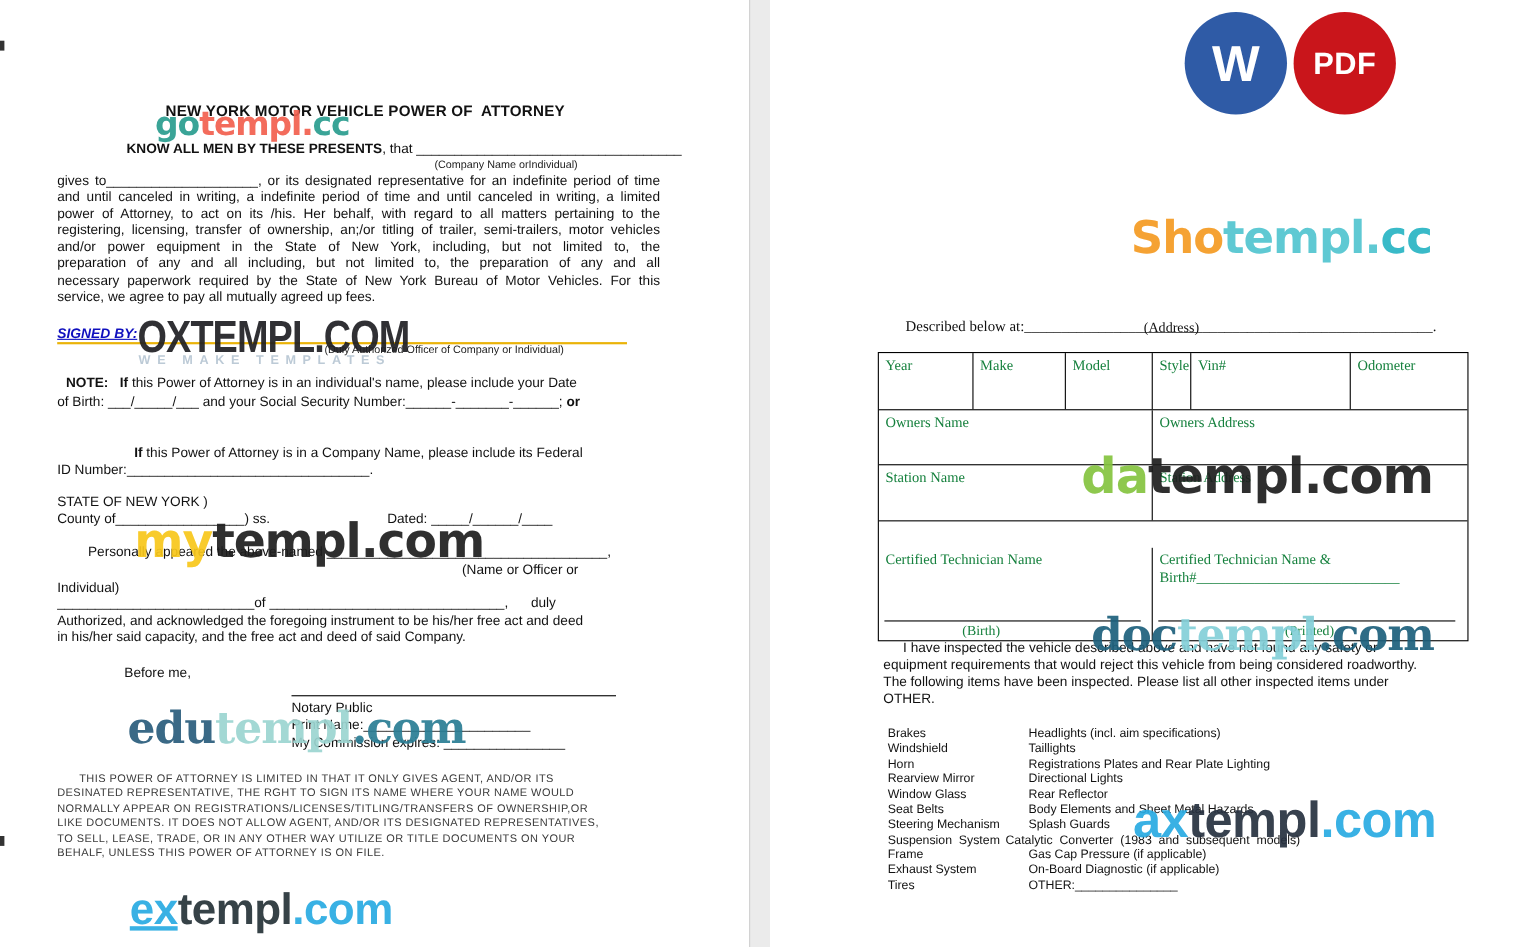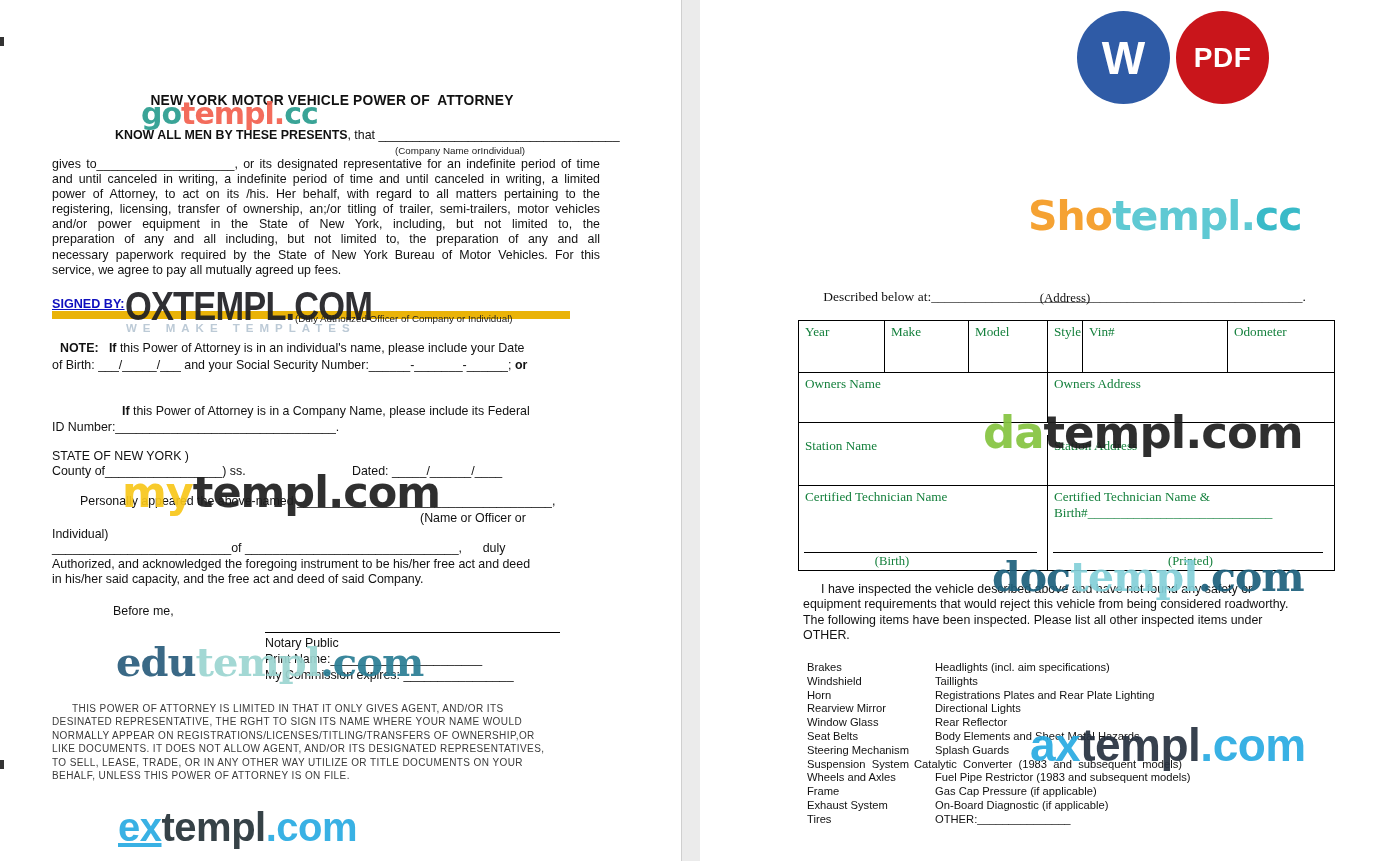--- a/index.html
+++ b/index.html
@@ -10,21 +10,21 @@
   
   #page-left{position:absolute;left:0;top:0;width:681px;height:810px;background:#fff;border-radius:26px;}
   #page-right{position:absolute;left:700px;top:0;width:692px;height:861px;background:#fff;}
   #divider{position:absolute;left:681px;top:0;width:19px;height:861px;background:#ebebeb;
            border-left:1px solid #cfcfcf;border-right:1px solid #d8d8d8;}
   
   .doc-title{font-weight:bold;font-size:13.8px;letter-spacing:.2px;text-align:center;white-space:pre;}
   .t12{font-size:12.4px;line-height:15.1px;}
   .jline{width:548px;text-align:justify;text-align-last:justify;}
   .cap{font-size:9.8px;color:#222;}
-  .signedwrap{border-bottom:8px solid #eab308;width:518px;height:17px;}
+  .signedwrap{border-bottom:2px solid #eab308;width:518px;height:17px;font-style:italic;}
   .signedby{color:#0f0fbe;font-weight:bold;font-size:12.6px;text-decoration:underline;}
   .disc{font-size:10px;line-height:13.4px;letter-spacing:.4px;color:#3a3a3a;width:562px;}
   .notary{width:295px;border-top:1.5px solid #000;font-size:12.4px;line-height:16.2px;padding-top:2px;}
   
   .serif{font-family:"Liberation Serif",serif;}
   #vtable{position:absolute;left:98px;top:320px;width:537px;border:1.5px solid #000;
           font-family:"Liberation Serif",serif;font-size:13.2px;color:#15803d;box-sizing:border-box;}
   .trow{display:flex;border-bottom:1px solid #000;box-sizing:border-box;}
   .trow:last-child{border-bottom:none;}
   .tcell{border-right:1px solid #000;box-sizing:border-box;padding:3px 6px;position:relative;}
@@ -143,25 +143,25 @@
         <div class="tcell" style="width:84px;">Make</div>
         <div class="tcell" style="width:79px;">Model</div>
         <div class="tcell" style="width:35px;">Style</div>
         <div class="tcell" style="width:145px;">Vin#</div>
         <div class="tcell" style="width:105px;">Odometer</div>
       </div>
       <div class="trow" style="height:50px;">
         <div class="tcell" style="width:249px;">Owners Name</div>
         <div class="tcell" style="width:285px;">Owners Address</div>
       </div>
-      <div class="trow" style="height:51px;margin-top:12px;">
+      <div class="trow" style="height:51px;">
         <div class="tcell" style="width:249px;">Station Name</div>
         <div class="tcell" style="width:285px;">Station Address</div>
       </div>
-      <div class="trow" style="height:84px;">
+      <div class="trow" style="height:84px;margin-top:24px;">
         <div class="tcell" style="width:249px;">
           <div>Certified Technician Name</div>
           <div class="sigline"></div>
           <div class="sigcap" style="margin-right:25%;">(Birth)</div>
         </div>
         <div class="tcell" style="width:285px;">
           <div>Certified Technician Name &amp;</div>
           <div>Birth#____________________________</div>
           <div class="sigline"></div>
           <div class="sigcap">(Printed)</div>
@@ -178,21 +178,20 @@
 
     <div class="abs lst" style="left:107px;top:661px;width:560px;">
       <div class="lrow"><span>Brakes</span><span class="ritem">Headlights (incl. aim specifications)</span></div>
       <div class="lrow"><span>Windshield</span><span class="ritem">Taillights</span></div>
       <div class="lrow"><span>Horn</span><span class="ritem">Registrations Plates and Rear Plate Lighting</span></div>
       <div class="lrow"><span>Rearview Mirror</span><span class="ritem">Directional Lights</span></div>
       <div class="lrow"><span>Window Glass</span><span class="ritem">Rear Reflector</span></div>
       <div class="lrow"><span>Seat Belts</span><span class="ritem">Body Elements and Sheet Metal Hazards</span></div>
       <div class="lrow"><span>Steering Mechanism</span><span class="ritem">Splash Guards</span></div>
       <div class="lrow"><span style="white-space:pre;">Suspension  System</span><span class="ritem" style="left:107px;">Catalytic  Converter  (1983  and  subsequent  models)</span></div>
-      <div class="lrow"><span>Wheels and Axles</span><span class="ritem">Fuel Pipe Restrictor (1983 and subsequent models)</span></div>
       <div class="lrow"><span>Frame</span><span class="ritem">Gas Cap Pressure (if applicable)</span></div>
       <div class="lrow"><span>Exhaust System</span><span class="ritem">On-Board Diagnostic (if applicable)</span></div>
       <div class="lrow"><span>Tires</span><span class="ritem">OTHER:_______________</span></div>
     </div>
 
     <div class="wm wm-sans" style="left:283px;top:377px;font-size:45px;margin-top:29px;"><span style="color: rgb(133, 196, 64);">da</span><span style="color: rgb(30, 30, 30);">templ.com</span></div>
     <div class="wm wm-slab" style="left:292px;top:553px;font-size:41px;"><span style="color: rgb(29, 96, 124);">doc</span><span style="color: rgb(132, 208, 217);">templ</span><span style="color: rgb(29, 96, 124);">.com</span></div>
     <div class="wm wm-plain" style="left:330px;top:718px;font-size:46px;letter-spacing:-.5px;"><span style="color: rgb(41, 171, 226);">ax</span><span style="color: rgb(39, 49, 64);">templ</span><span style="color: rgb(41, 171, 226);">.com</span></div>
   </div>
 </div>

